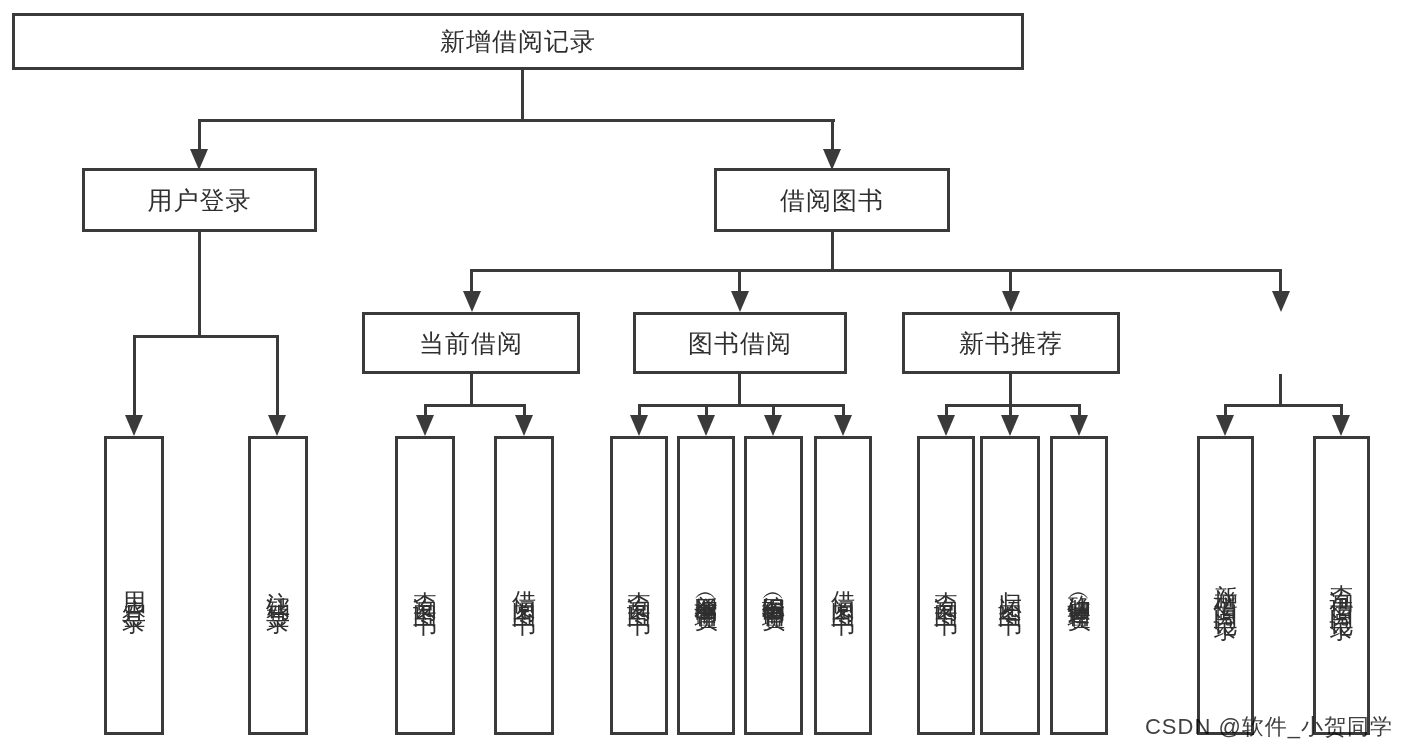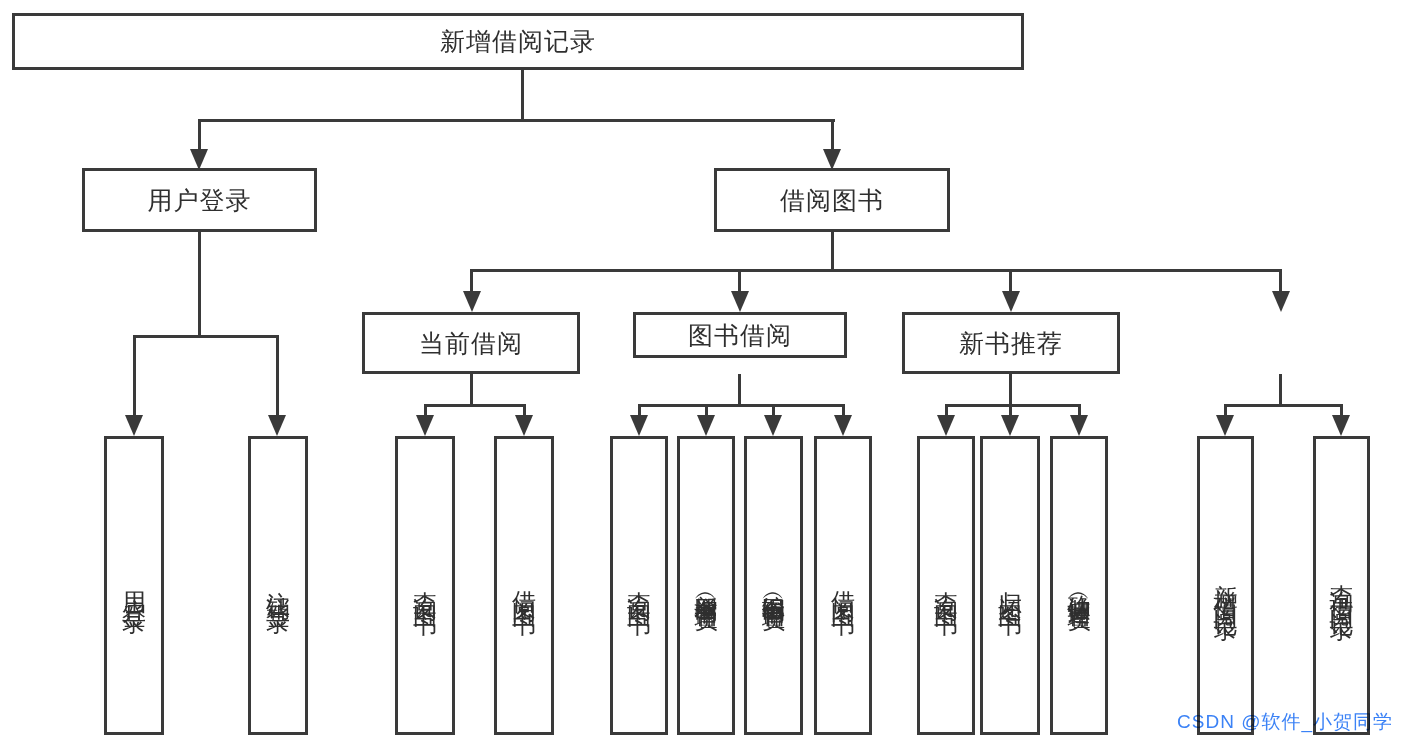--- a/index.html
+++ b/index.html
@@ -18,22 +18,22 @@
   }
   .vnode.dense .vtext{font-size:23px;letter-spacing:2px;}
   .vline{position:absolute;width:3px;background:#3a3a3a;z-index:1;}
   .hline{position:absolute;height:3px;background:#3a3a3a;z-index:1;}
   .tri{
     position:absolute;width:0;height:0;z-index:1;
     border-left:9px solid transparent;border-right:9px solid transparent;
     border-top:21px solid #3a3a3a;
   }
   #watermark{
-    position:absolute;right:12px;bottom:12px;z-index:3;
-    font-size:19px;color:#3b82f6;letter-spacing:1px;white-space:nowrap;
+    position:absolute;right:12px;bottom:5px;z-index:3;
+    font-size:22px;color:#404040;letter-spacing:1px;white-space:nowrap;
     mix-blend-mode:multiply;
   }
 </style>
 </head>
 <body>
 
 <div id="stage">
 
   <div class="vline" style="left:521px;top:70px;height:50px;"></div>
   <div class="hline" style="left:198px;top:119px;width:637px;"></div>
@@ -99,21 +99,21 @@
   <div class="box" style="left:82px;top:168px;width:235px;height:64px;">
     <span class="hnode">用户登录</span>
   </div>
   <div class="box" style="left:714px;top:168px;width:236px;height:64px;">
     <span class="hnode">借阅图书</span>
   </div>
 
   <div class="box" style="left:362px;top:312px;width:218px;height:62px;">
     <span class="hnode">当前借阅</span>
   </div>
-  <div class="box" style="left:633px;top:312px;width:214px;height:46px;font-family:Liberation Serif, serif;">
+  <div class="box" style="left:633px;top:312px;width:214px;height:62px;font-family:Liberation Serif, serif;">
     <span class="hnode">图书借阅</span>
   </div>
   <div class="box" style="left:902px;top:312px;width:218px;height:62px;">
     <span class="hnode">新书推荐</span>
   </div>
 
   <div class="box vnode" style="left:104px;top:436px;width:60px;height:299px;">
     <span class="vtext">用户登录</span>
   </div>
   <div class="box vnode" style="left:248px;top:436px;width:60px;height:299px;">

